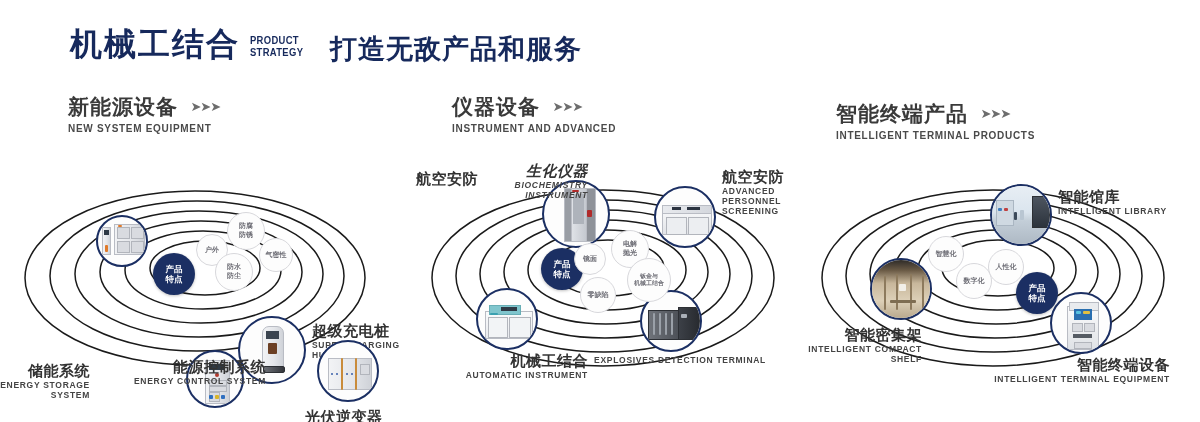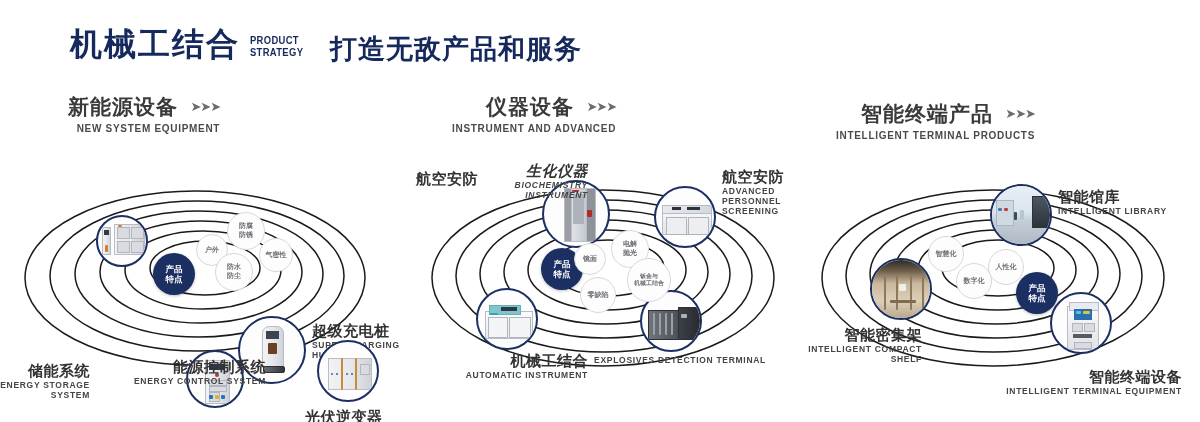--- a/index.html
+++ b/index.html
@@ -27,21 +27,21 @@
     transform:scaleX(.82);transform-origin:left bottom;
     white-space:pre-line;
   }
   .hdr-sub{
     position:absolute;left:330px;top:36px;
     font-size:27px;font-weight:bold;letter-spacing:1px;
     color:#16295c;line-height:1;
   }
 
   
-  .sec-title{position:absolute;text-align:right;}
+  .sec-title{position:absolute;}
   .sec-title .cn{
     font-size:21px;font-weight:bold;color:#3a3a3a;letter-spacing:1px;
     line-height:1.1;display:inline-block;vertical-align:middle;
   }
   .sec-title .arrows{
     display:inline-block;vertical-align:middle;margin-left:8px;
     color:#6d6d6d;font-size:13px;letter-spacing:-1px;font-weight:bold;
   }
   .sec-title .en{
     display:block;margin-top:5px;
@@ -392,21 +392,21 @@
           <div class="scr" style="left:7px;top:7px;width:18px;height:11px;background:#2a6fb0;"></div>
           <div class="lite" style="left:9px;top:9px;width:5px;height:3px;background:#58c2e0;"></div>
           <div class="lite" style="left:16px;top:9px;width:7px;height:3px;background:#e0c040;"></div>
           <div class="pan" style="left:5px;top:21px;width:9px;height:7px;"></div>
           <div class="pan" style="left:17px;top:21px;width:9px;height:7px;"></div>
           <div class="scr" style="left:6px;top:32px;width:19px;height:4px;background:#555b63;"></div>
           <div class="pan" style="left:7px;top:40px;width:16px;height:5px;"></div>
         </div>
       </div>
     </div>
-    <div class="nlabel center" style="left:192px;top:206px;width:190px;margin-top:12px;">
+    <div class="nlabel center" style="left:180px;top:206px;width:190px;">
       <span class="cn">智能终端设备</span>
       <span class="en">INTELLIGENT TERMINAL EQUIPMENT</span>
     </div>
 
     <div class="bub light" style="left:128px;top:86px;width:36px;height:36px;">
       <span>智慧化</span>
     </div>
     <div class="bub light" style="left:156px;top:113px;width:36px;height:36px;">
       <span>数字化</span>
     </div>

